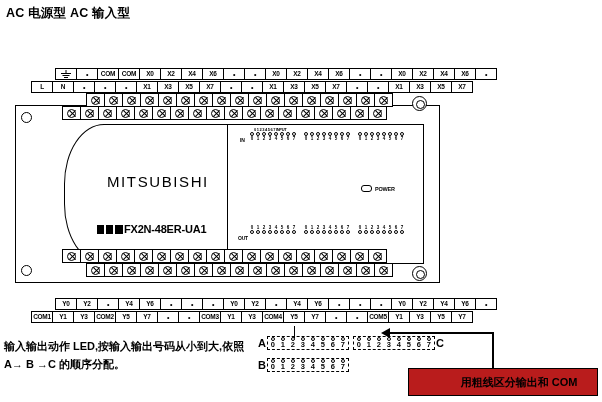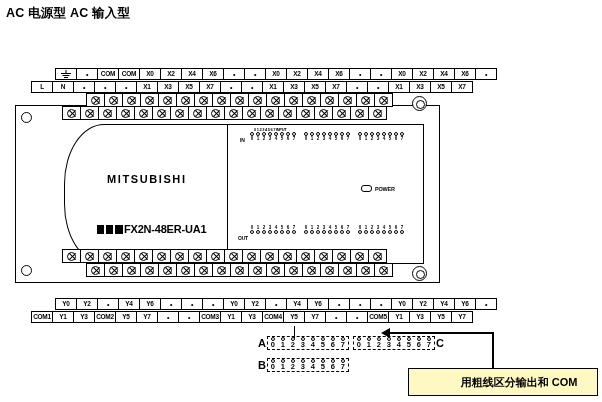--- a/index.html
+++ b/index.html
@@ -77,21 +77,21 @@
   #faceplate {
     position: absolute;
     border: 1.3px solid #000;
     background: #fff;
     box-sizing: border-box;
     border-top-left-radius: 40px 60px;
     border-bottom-left-radius: 40px 60px;
   }
   #brand {
     position: absolute;
-    font-size: 11px; font-weight: bold; letter-spacing: 1.6px;
+    font-size: 15px; font-weight: normal; letter-spacing: 1.6px;
   }
   #modelbox {
     position: absolute;
     display: flex; align-items: center;
   }
   #modelbox .logo {
     width: 26px; height: 9px; background: #000;
     display: inline-block; margin-right: 1px;
     position: relative; overflow: hidden;
   }
@@ -191,21 +191,21 @@
     width: 10px; display: flex; flex-direction: column; align-items: center;
   }
   .abccell .o {
     width: 4px; height: 4px; border: 0.9px solid #000; border-radius: 50%;
     box-sizing: border-box;
   }
   .abccell .d { font-size: 7.5px; font-weight: bold; line-height: 8px; }
 
   #callout {
     position: absolute; left: 408px; top: 368px; width: 190px; height: 28px;
-    border: 1.5px solid #000; background: #fef9c3;
+    border: 1.5px solid #000; background: #b91c1c;
     display: flex; align-items: center; justify-content: center;
     font-size: 11px; font-weight: bold;
     box-sizing: border-box;
     padding-left: 32px;
   }
   .leadline { position: absolute; background: #000; }
   .arrowhead {
     position: absolute; width: 0; height: 0;
     border-top: 5px solid transparent;
     border-bottom: 5px solid transparent;
@@ -782,20 +782,21 @@
         <div class="tcell wide blank"></div>
         <div class="tcell wide blank"></div>
         <div class="tcell wide">COM5</div>
         <div class="tcell wide">Y1</div>
         <div class="tcell wide">Y3</div>
         <div class="tcell wide">Y5</div>
         <div class="tcell wide">Y7</div>
       </div>
   </div>
 
+  <div id="note">输入输出动作 LED,按输入输出号码从小到大,依照 A→ B →C 的顺序分配。</div>
 
   <div id="abc" style="left:258px; top:336px; width:180px; height:46px;">
     <div class="abcrow" style="left:0px; top:0px;">
       <span class="abclabel">A</span>
       <span class="abcgroup" id="abc-a">
           <span class="abccell">
             <span class="o"></span>
             <span class="d">0</span>
           </span>
           <span class="abccell">

